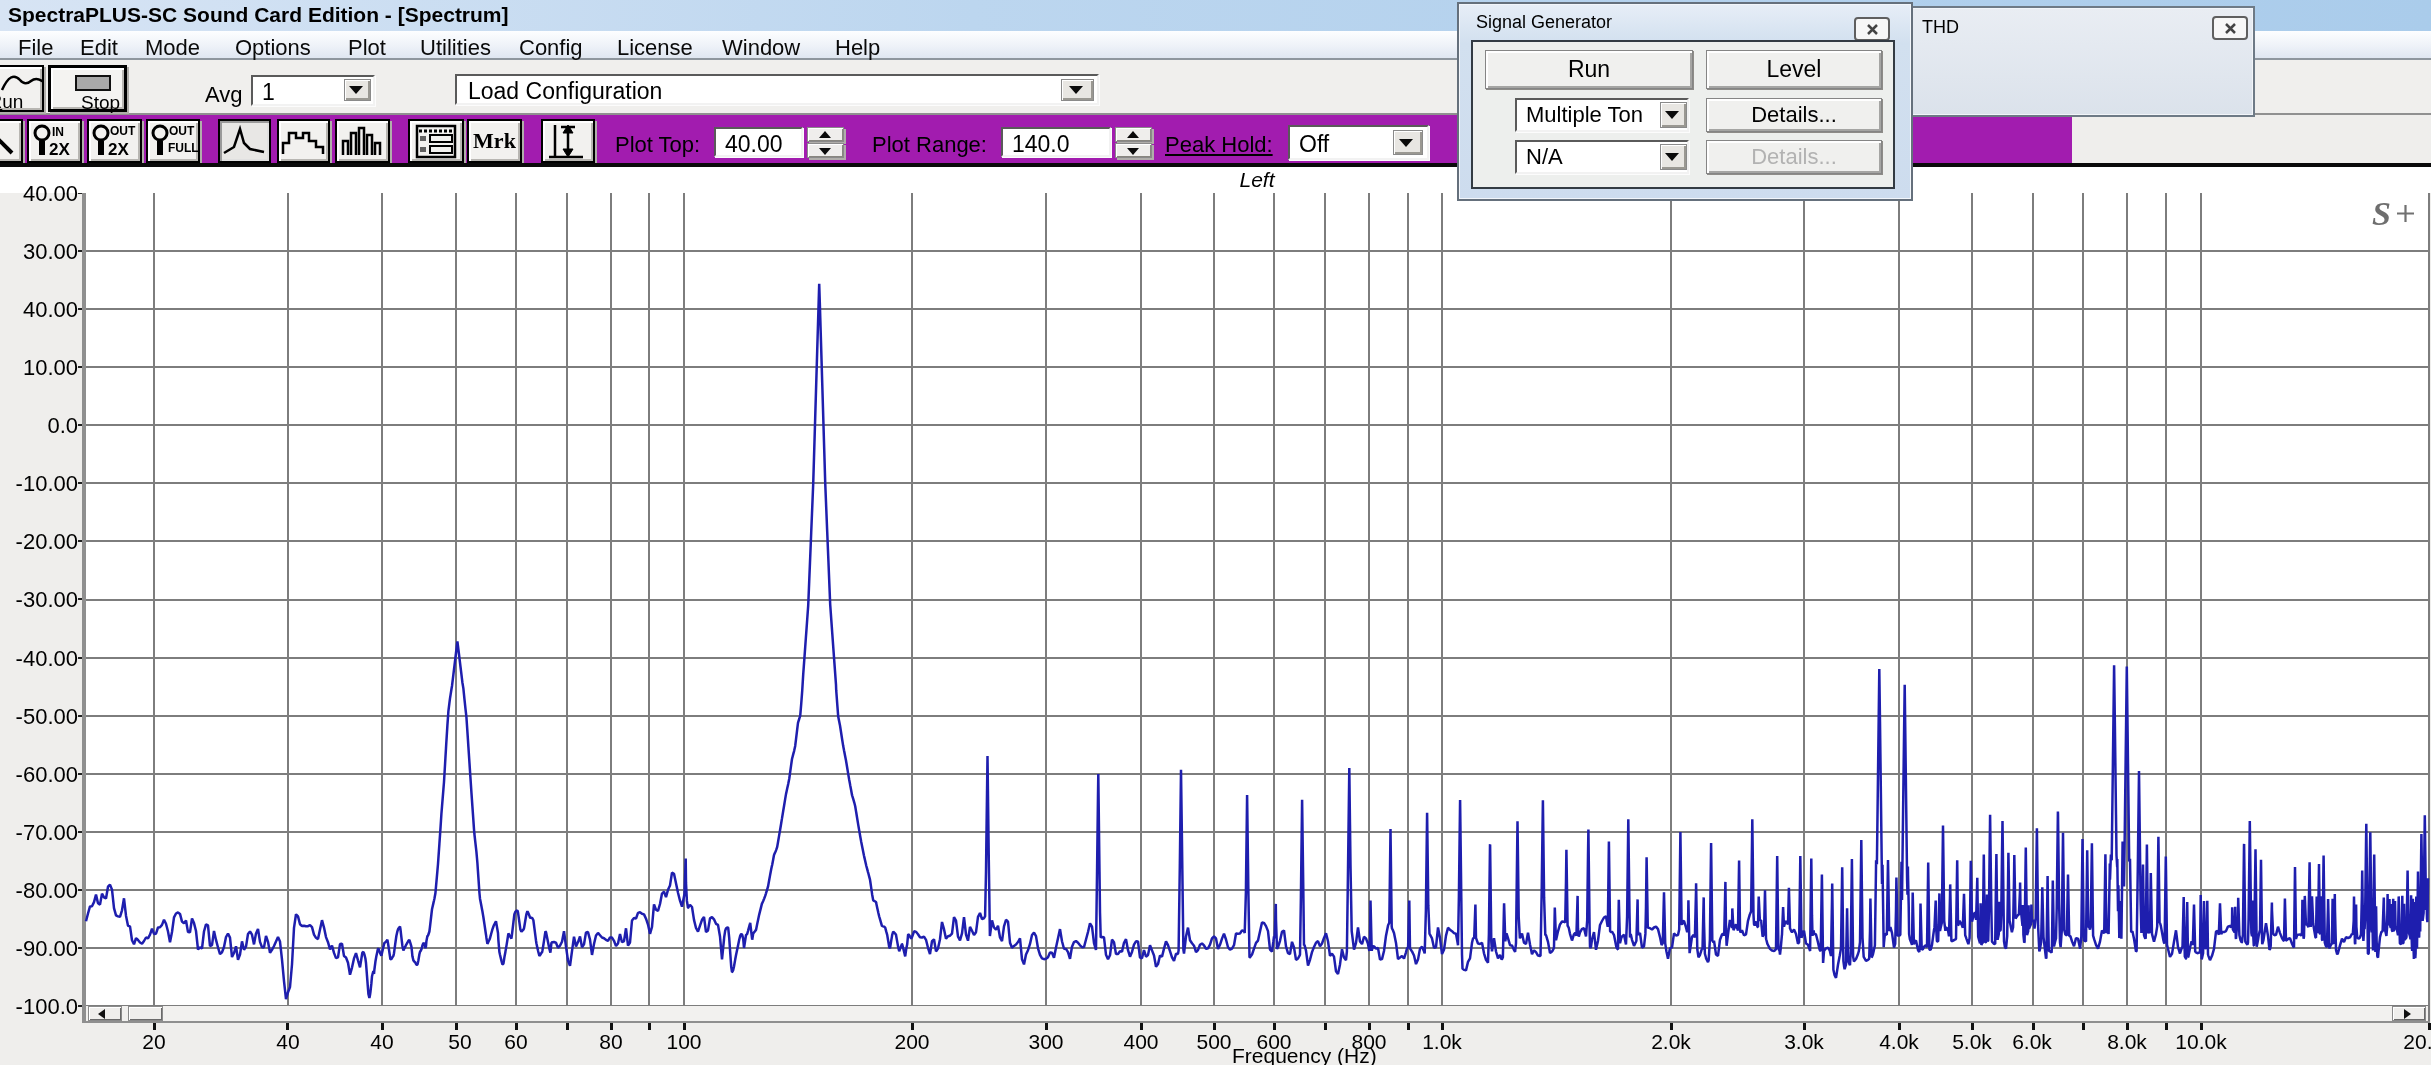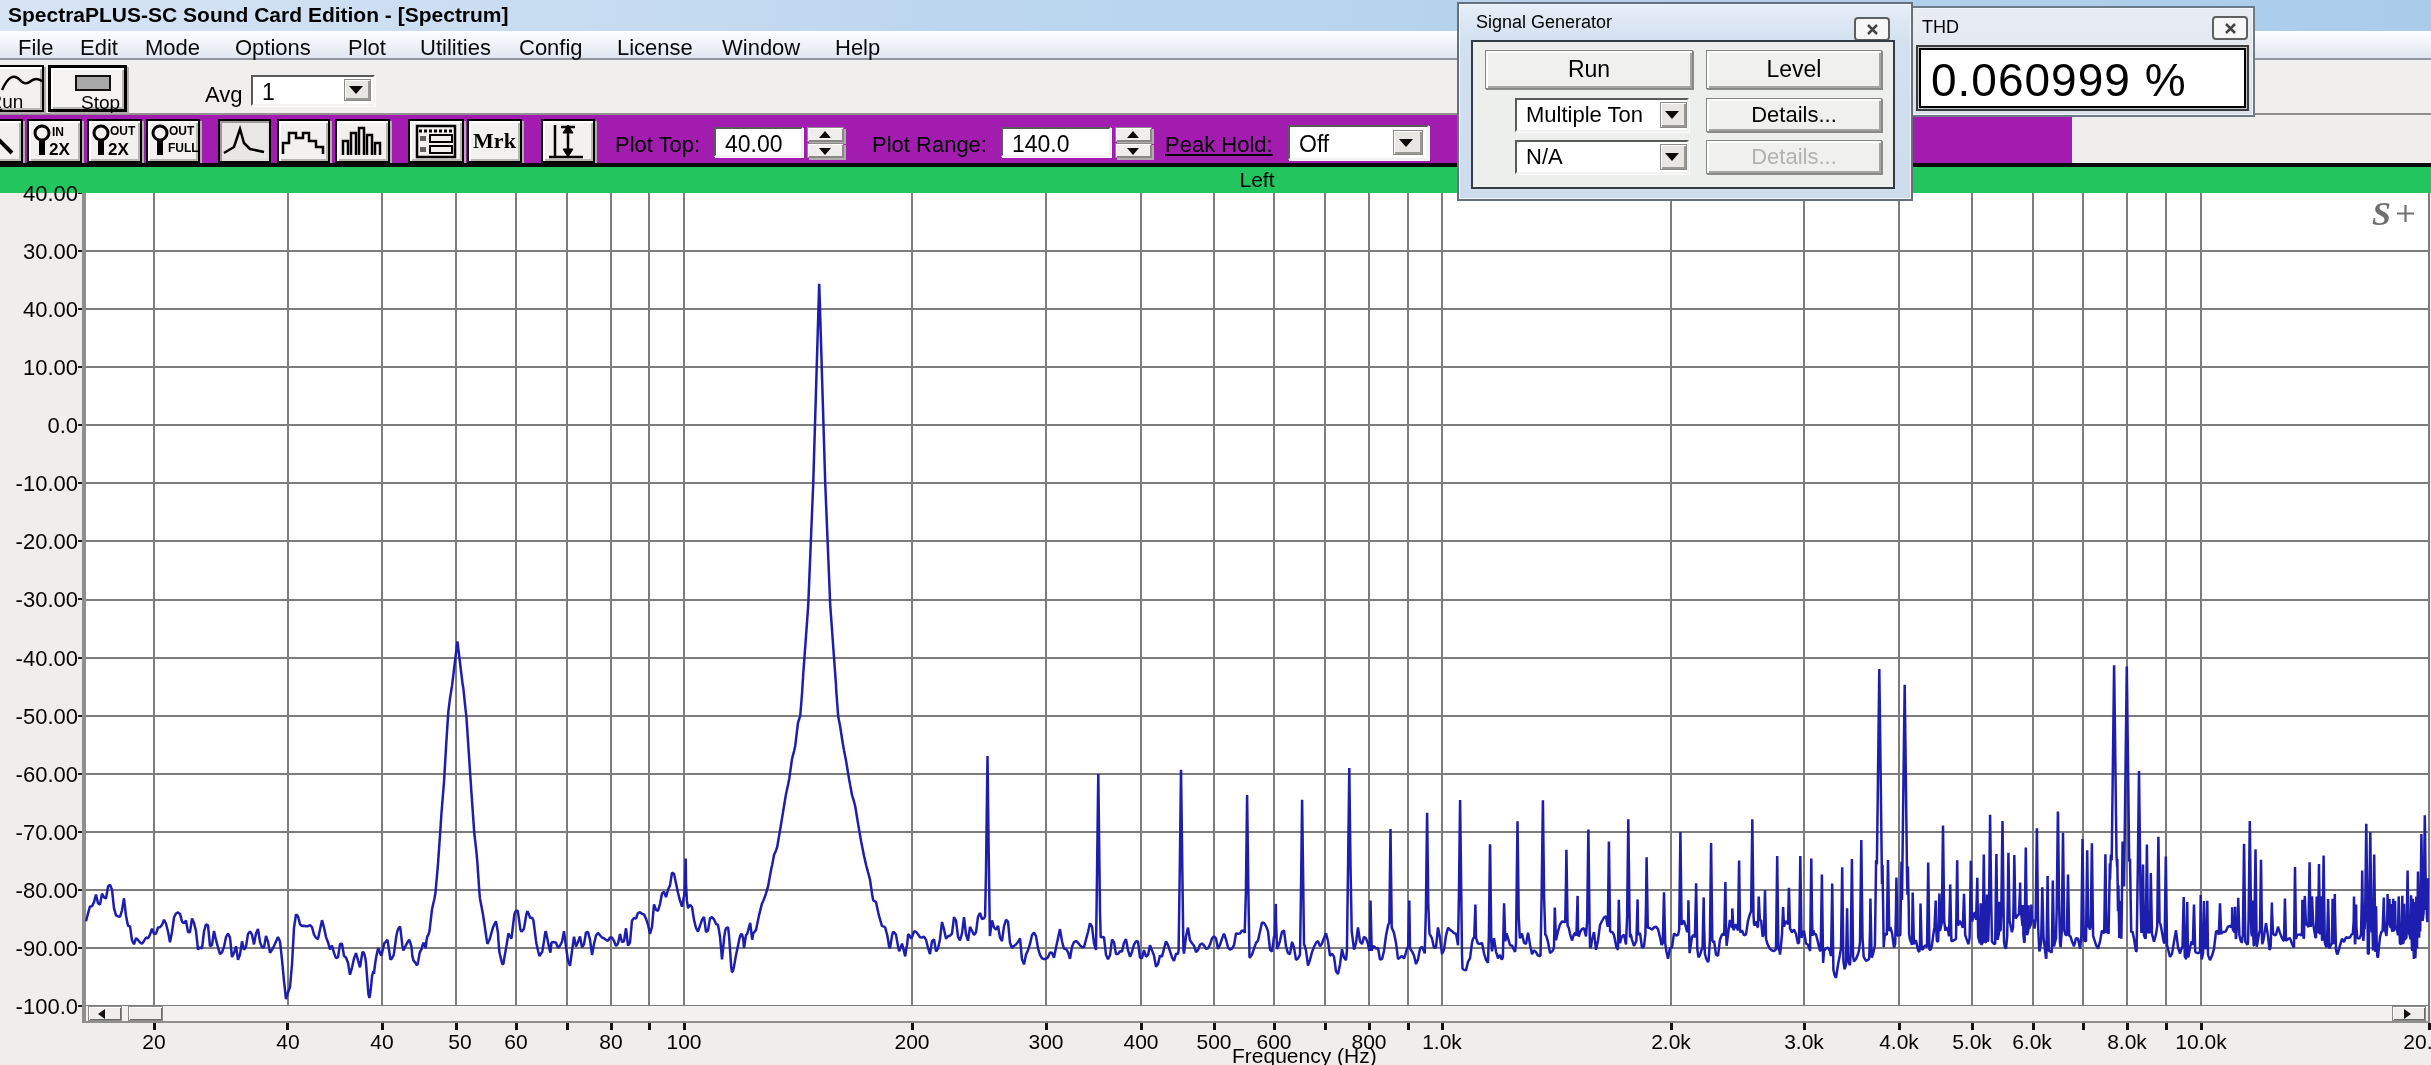--- a/index.html
+++ b/index.html
@@ -8,21 +8,21 @@
   }
 #titlebar span { position:absolute; left:8px; top:3px; font-size:21px; font-weight:bold; color:#000; letter-spacing:0px; }
 #menubar { position:absolute; left:0; top:31px; width:2431px; height:29px;
   background:linear-gradient(180deg,#fdfeff 0%,#eef2f8 55%,#dfe6f1 100%);
   border-bottom:2px solid #8e969e; }
 .mi { position:absolute; top:4px; font-size:22px; color:#0a0a0a; }
 #tb1 { position:absolute; left:0; top:60px; width:2431px; height:55px;
   background:#f0efed; border-bottom:2px solid #909090; }
 #tb2 { position:absolute; left:0; top:115px; width:2072px; height:48px; background:#a21caf; }
 #blackline { position:absolute; left:0; top:163px; width:2431px; height:4px; background:#0a0a0a; }
-#leftband { position:absolute; left:0; top:167px; width:2431px; height:26px; background:#22c55e; }
+#leftband { position:absolute; left:0; top:167px; width:2431px; height:26px; background:#ffffff;font-style:italic; }
 #leftband span { position:absolute; left:86px; width:2342px; text-align:center; top:1px; font-size:21px; color:#000; }
 #plot { position:absolute; left:82px; top:191px; width:2348px; height:832px;
   background:#fff; border:2px solid #8f8f8f; border-left-width:4px; }
 svg.lay { position:absolute; left:0; top:0; width:2431px; height:1065px; pointer-events:none; }
 .ylab { position:absolute; z-index:3; right:2353px; width:76px; text-align:right; font-size:22px; color:#000; }
 .ytick { position:absolute; left:78px; width:6px; height:2px; background:#222; }
 .xlab { position:absolute; top:1030px; width:120px; text-align:center; font-size:21px; color:#000; }
 .xtick { position:absolute; top:1023px; width:3px; height:7px; background:#111; }
 #freqlab { position:absolute; left:1232px; top:1044px; font-size:21px; color:#000; }
 #logo { position:absolute; left:2372px; top:195px; width:58px; color:#6e6e6e;
@@ -142,20 +142,26 @@
   </div>
   <div class="btn" style="left:48px; top:5px; width:79px; height:47px; border-width:3px; background:#f4f3f1">
     <div style="position:absolute; left:24px; top:7px; width:36px; height:16px; background:#a9a9a9; border:2px solid #111"></div>
     <div style="position:absolute; left:13px; width:73px; text-align:center; top:24px; font-size:19px;"><u>S</u>top</div>
   </div>
   <div class="lab" style="left:205px; top:22px;">Avg</div>
   <div class="combo" style="left:251px; top:15px; width:124px; height:31px;">
     <span class="txt">1</span>
     <div class="drop" style="left:91px; top:2px; width:27px; height:22px;">
         <div class="dtri" style="left:4px; top:6px;"></div>
+      </div>
+  </div>
+  <div class="combo" style="left:455px; top:14px; width:644px; height:31px;">
+    <span class="txt" style="left:11px">Load Configuration</span>
+    <div class="drop" style="left:604px; top:3px; width:33px; height:22px;">
+        <div class="dtri" style="left:7px; top:6px;"></div>
       </div>
   </div>
 </div>
 
 <div id="tb2" style="z-index:4">
   <div class="btn" style="left:-20px; top:4px; width:43px; height:44px;">
     <svg width="39" height="40">
         <path d="M8 10 L30 32" stroke="#000" stroke-width="4" fill="none"></path>
       </svg>
   </div>
@@ -358,25 +364,20 @@
     </div>
 </div>
 
 <div id="thd" style="z-index:5">
   <div class="wtitle" style="left:14px; top:9px;">THD</div>
   <div class="wclose" style="left:304px; top:8px;">
       <svg width="12" height="12">
         <path d="M1 1 L10 10 M10 1 L1 10" stroke="#444" stroke-width="2.5"></path>
       </svg>
     </div>
-  <div id="thdval">
-      <div class="inner">
-        <span>0.060999 %</span>
-      </div>
-    </div>
 </div>
 
 <div id="siggen" style="z-index:6">
   <div class="wtitle" style="left:17px; top:8px;">Signal Generator</div>
   <div class="wclose" style="left:395px; top:13px;">
       <svg width="12" height="12">
         <path d="M1 1 L10 10 M10 1 L1 10" stroke="#444" stroke-width="2.5"></path>
       </svg>
     </div>
   <div class="panel" style="left:12px; top:36px; width:424px; height:149px;"></div>

